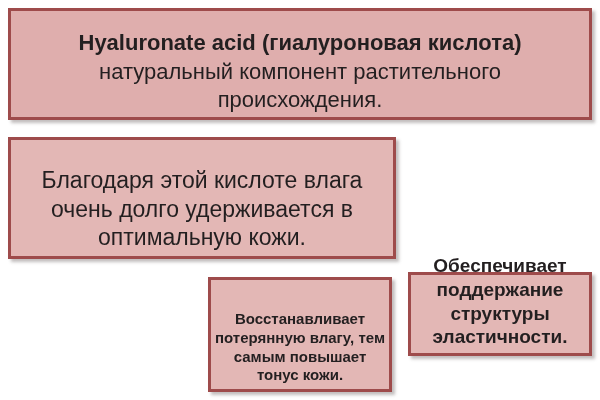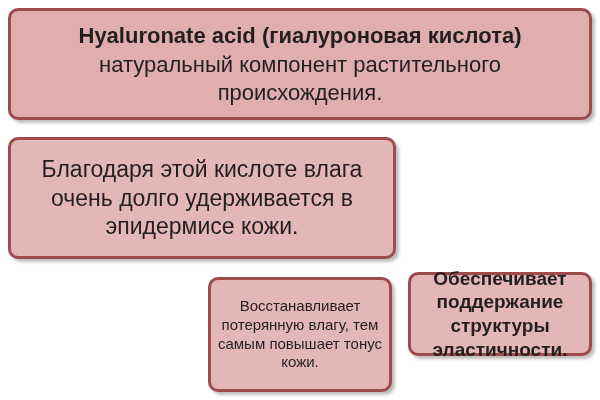--- a/index.html
+++ b/index.html
@@ -17,23 +17,23 @@
     position: relative;
     width: 600px;
     height: 400px;
     box-sizing: border-box;
   }
   .box {
     position: absolute;
     box-sizing: border-box;
     background: #e3b7b5;
     border: 3px solid #9e4b4b;
-    border-radius: 10px;
+    border-radius: 0;
     display: flex;
-    align-items: center;
+    align-items: flex-end;
     justify-content: center;
     text-align: center;
     color: #231f20;
     box-shadow: 3px 3px 3px rgba(120,110,110,0.45);
     padding: 4px 4px;
   }
   .box .inner {
     width: 100%;
     line-height: 1.25;
   }
@@ -75,21 +75,21 @@
     height: 115px;
     font-size: 19px;
     font-weight: bold;
   }
   .box-bottom-mid {
     left: 208px;
     top: 277px;
     width: 184px;
     height: 115px;
     font-size: 15px;
-    font-weight: normal;
+    font-weight: bold;
   }
   .box-bottom-right {
     left: 408px;
     top: 272px;
     width: 184px;
     height: 84px;
     font-size: 19px;
     font-weight: bold;
   }
 </style>
@@ -99,21 +99,21 @@
 <div class="canvas">
 
   <div class="box title-box">
     <div class="inner">
       <span class="line1">Hyaluronate acid (гиалуроновая кислота)</span>
       <span class="line2">натуральный компонент растительного происхождения.</span>
     </div>
   </div>
 
   <div class="box box-main">
-    <div class="inner">Благодаря этой кислоте влага очень долго удерживается в эпидермисе кожи.</div>
+    <div class="inner">Благодаря этой кислоте влага очень долго удерживается в оптимальную кожи.</div>
   </div>
 
 
 
   <div class="box box-bottom-mid">
     <div class="inner">Восстанавливает потерянную влагу, тем самым повышает тонус кожи.</div>
   </div>
 
   <div class="box box-bottom-right">
     <div class="inner">Обеспечивает поддержание структуры эластичности.</div>

